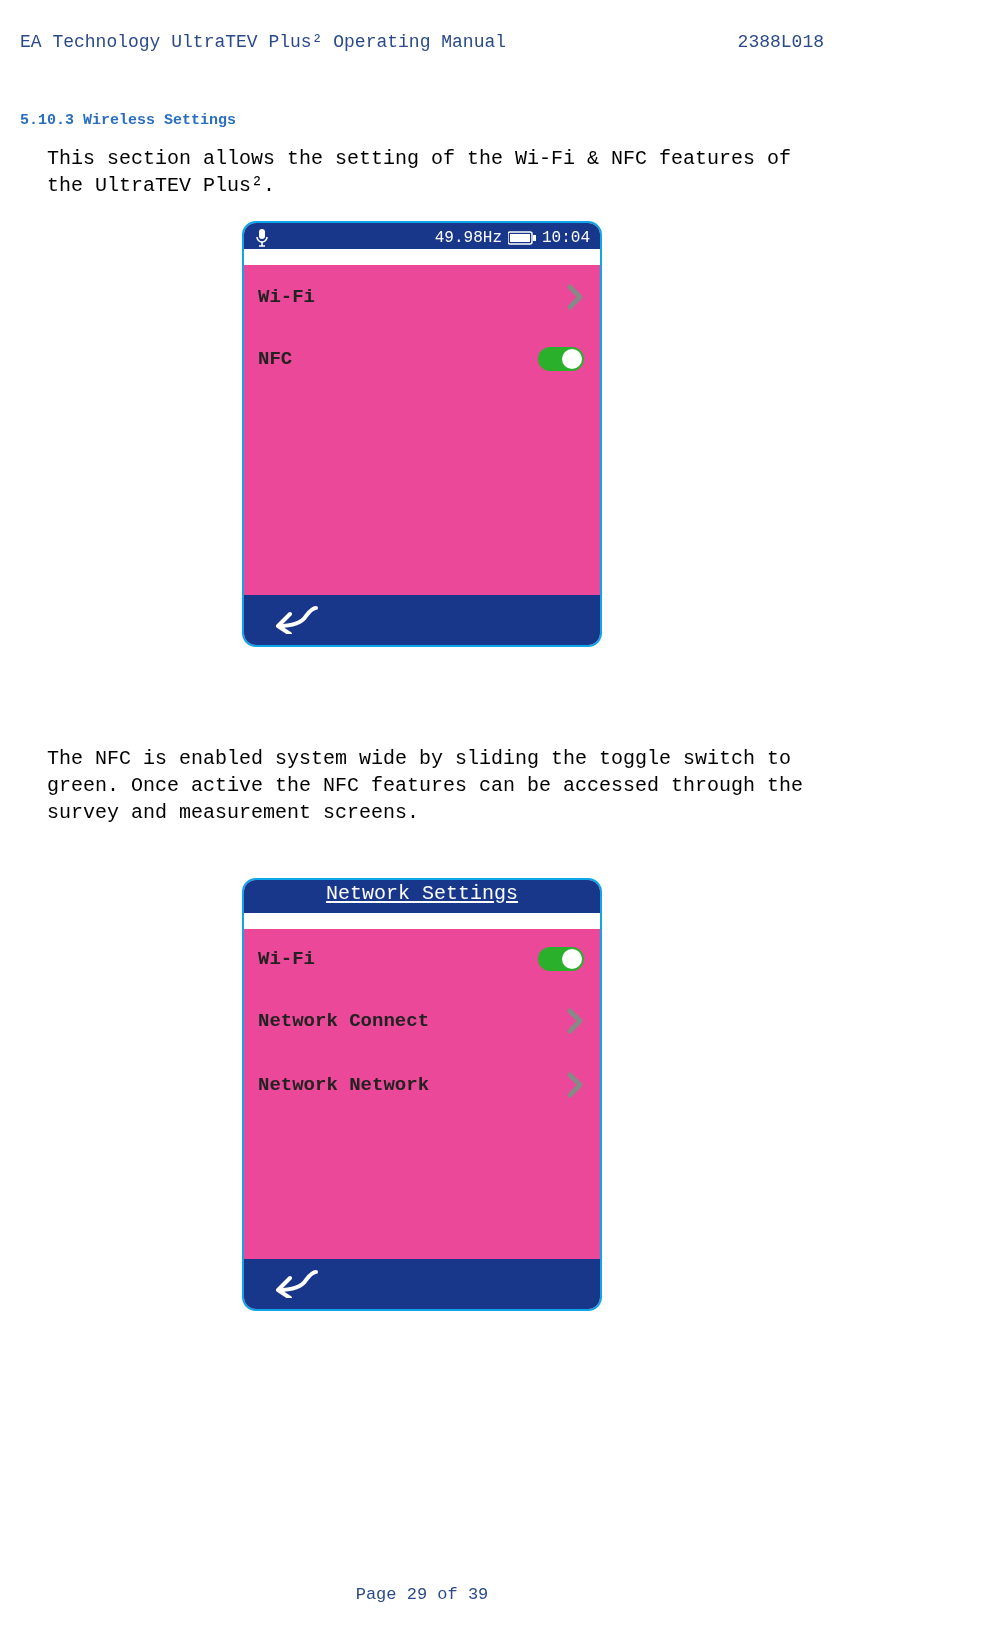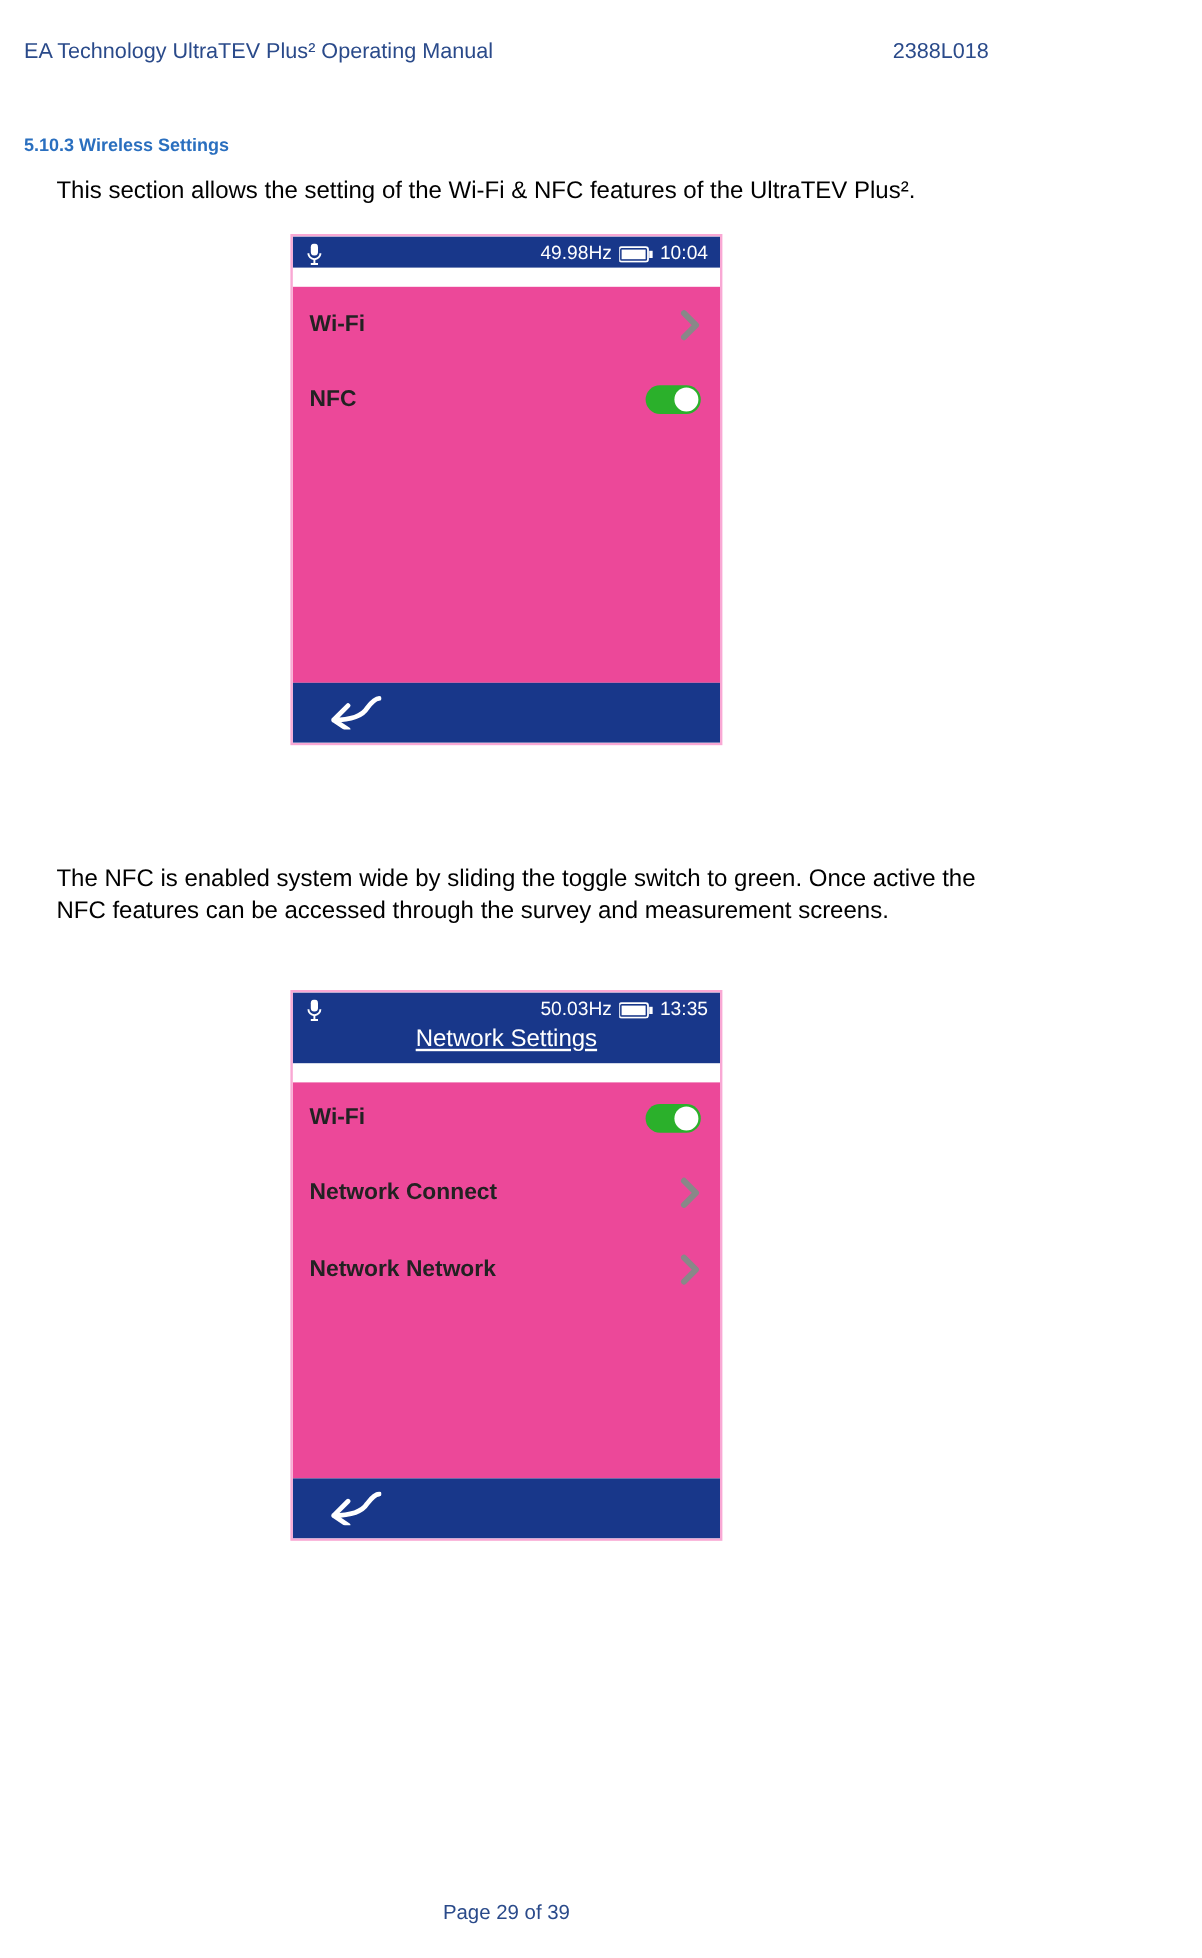--- a/index.html
+++ b/index.html
@@ -2,20 +2,21 @@
 <html><head>
 <meta charset="utf-8">
 <style>
   * { box-sizing: border-box; margin: 0; padding: 0; }
   html, body { width: 1002px; background: #ffffff; font-family: "Segoe UI", Arial, sans-serif; color: #000; }
   .page {
     width: 844px;
     min-height: 1632px;
     padding: 32px 20px 20px 20px;
     position: relative;
+    font-family: Liberation Mono, monospace;
   }
   .doc-header {
     display: flex;
     justify-content: space-between;
     color: #2a4a8a;
     font-size: 18px;
     margin-bottom: 60px;
   }
   .section-heading {
     color: #2a6fbf;
@@ -30,22 +31,22 @@
     margin-bottom: 22px;
     margin-left: 27px;
   }
   .device-wrap {
     display: flex;
     justify-content: center;
     margin-bottom: 28px;
   }
   .device {
     width: 360px;
-    border: 2px solid #f9a8d4;
-    border-radius: 0;
+    border: 2px solid #0ea5e9;
+    border-radius: 14px;
     overflow: hidden;
     background: #fff;
   }
   .device-top {
     background: #18378a;
     color: #fff;
   }
   .status-row {
     display: flex;
     align-items: center;
@@ -187,43 +188,20 @@
 
   <div class="spacer-mid"></div>
 
   <div class="body-text">The NFC is enabled system wide by sliding the toggle switch to green. Once active the NFC features can be accessed through the survey and measurement screens.</div>
 
   <div style="height:30px"></div>
 
   <div class="device-wrap">
     <div class="device">
       <div class="device-top">
-        <div class="status-row">
-          <span class="status-left">
-            <span class="mic-icon">
-              <svg viewBox="0 0 16 18">
-                  <rect x="5" y="0" width="6" height="10" rx="3" fill="#fff"></rect>
-                  <path d="M3 8a5 5 0 0 0 10 0" stroke="#fff" fill="none" stroke-width="1.6"></path>
-                  <line x1="8" y1="13" x2="8" y2="17" stroke="#fff" stroke-width="1.6"></line>
-                  <line x1="5" y1="17" x2="11" y2="17" stroke="#fff" stroke-width="1.6"></line>
-                </svg>
-            </span>
-          </span>
-          <span class="status-right">
-            <span>50.03Hz</span>
-            <span class="batt-icon">
-              <svg viewBox="0 0 28 14">
-                  <rect x="0" y="1" width="24" height="12" rx="2" fill="none" stroke="#fff" stroke-width="1.5"></rect>
-                  <rect x="2" y="3" width="20" height="8" fill="#fff"></rect>
-                  <rect x="25" y="4" width="3" height="6" fill="#fff"></rect>
-                </svg>
-            </span>
-            <span>13:35</span>
-          </span>
-        </div>
         <div class="title-row">Network Settings</div>
       </div>
       <div class="list-area">
         <div class="list-item">
           <span>Wi-Fi</span>
           <span class="toggle"></span>
         </div>
         <div class="list-item">
           <span>Network Connect</span>
           <span class="chevron">

